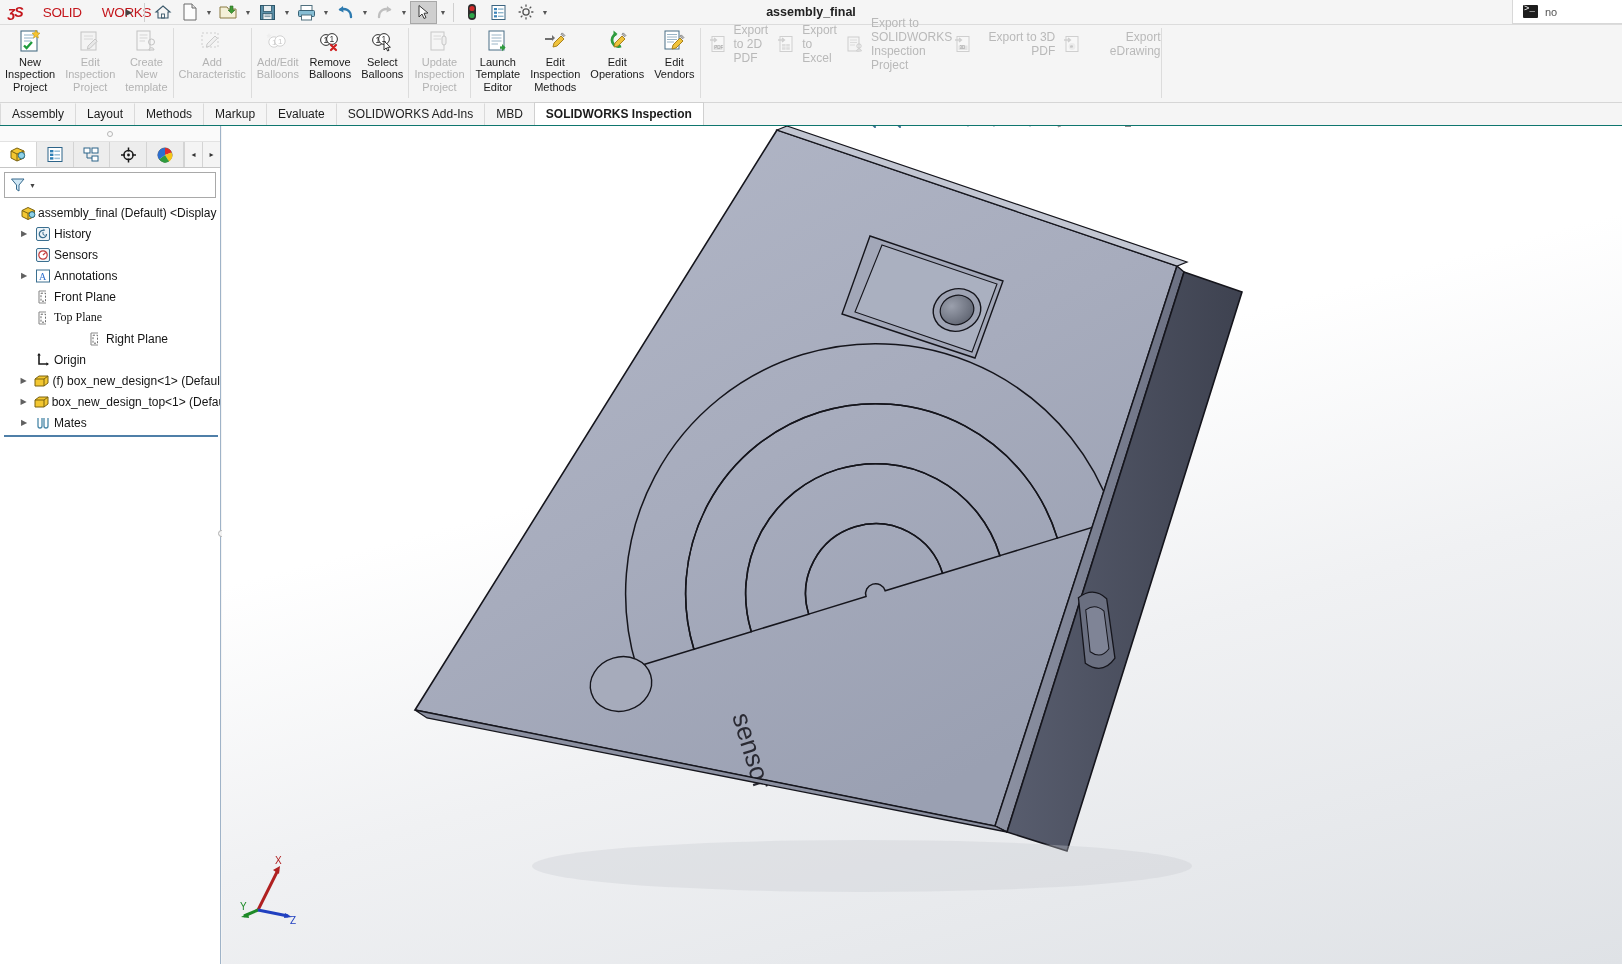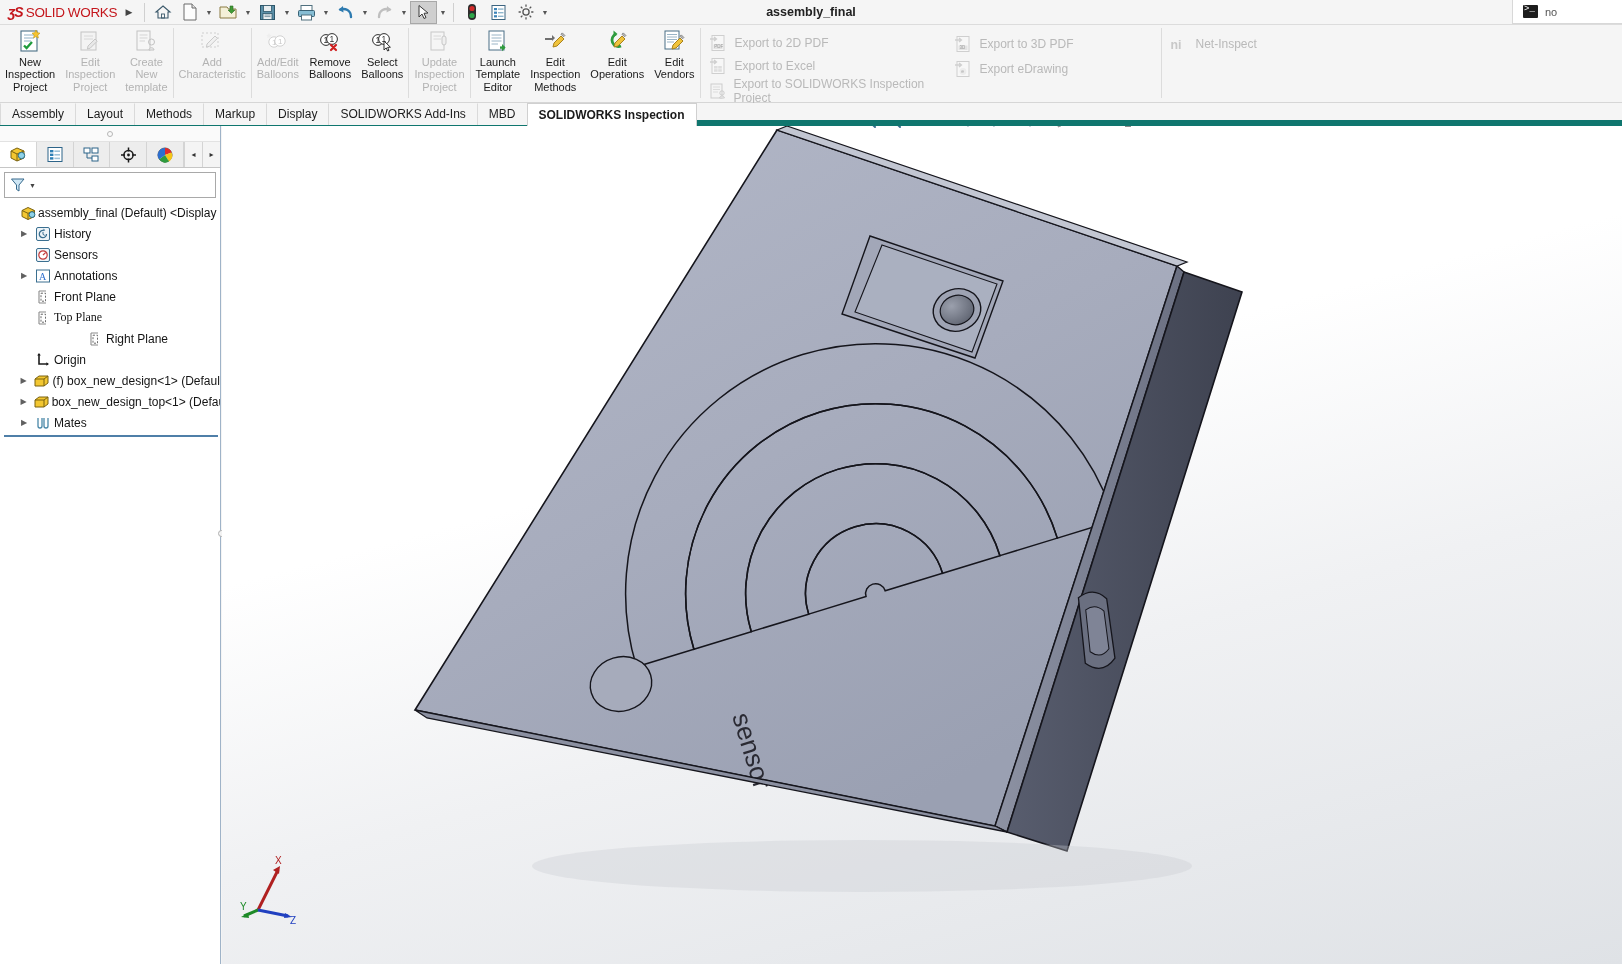--- a/index.html
+++ b/index.html
@@ -12,21 +12,21 @@
   }
   #app { position: relative; width: 1622px; height: 964px; background:#f4f4f4; }
 
   
   .titlebar {
     position: absolute; left:0; top:0; width:1622px; height:25px;
     background: #f5f5f5; border-bottom:1px solid #dcdcdc;
     display:flex; align-items:center;
   }
   .sw-logo {
-    display:flex; align-items:center; gap:3px; padding-left:8px; width:118px; height:25px;
+    display:flex; align-items:center; gap:20px; padding-left:8px; width:118px; height:25px;
   }
   .sw-ds { color:#c4161c; font-size:14px; font-weight:bold; font-style:italic; letter-spacing:-1px;}
   .sw-solid { color:#c4161c; font-size:13.5px; font-weight:normal; letter-spacing:-0.3px;}
   .sw-works { color:#c4161c; font-size:13.5px; font-weight:normal; letter-spacing:-0.3px;}
   .menu-arrow { width:22px; height:25px; display:flex; align-items:center; justify-content:center; color:#444; font-size:9px;}
   .tb-sep { width:1px; height:19px; background:#d0d0d0; margin:0 4px; }
   .tb-group { display:flex; align-items:center; height:25px; }
   .tb-btn {
     width:27px; height:23px; display:flex; align-items:center; justify-content:center;
     position:relative;
@@ -59,29 +59,29 @@
   .rbtn {
     width:auto; min-width:48px; padding:3px 5px 0 5px; height:76px;
     display:flex; flex-direction:column; align-items:center;
     text-align:center; color:#1a1a1a; font-size:11px; line-height:12.4px;
   }
   .rbtn.dis { color:#b3b3b3; }
   .rbtn .ico { height:26px; display:flex; align-items:flex-end; justify-content:center; margin-bottom:2px;}
   .rbtn .lbl { white-space:pre-line; }
 
   
-  .exportcol { display:flex; flex-direction:column; padding-top:6px; height:78px; }
+  .exportcol { display:flex; flex-direction:row; padding-top:6px; height:78px; }
   .exprow { display:flex; align-items:center; gap:7px; height:25px; padding-left:8px; color:#b9b9b9; font-size:12px;}
   .exprow .ico { width:19px; height:19px; display:flex; align-items:center; justify-content:center;}
 
   
   .cmdtabs {
     position:absolute; left:0; top:103px; width:1622px; height:23px;
-    background:#f5f5f5; display:flex; 
-    border-bottom:6px solid #0f766e;
+    background:#f5f5f5; display:flex; align-items:flex-end;
+    border-bottom:1px solid #0f766e;
   }
   .ctab {
     height:22px; line-height:21px; padding:0 11px; font-size:12px; color:#1b1b1b;
     border-left:1px solid #dadada; border-right:1px solid #dadada;
     border-top:1px solid transparent; background:#f5f5f5; margin-right:-1px;
   }
   .ctab.active {
     background:#ffffff; font-weight:bold; border-top:1px solid #d0d0d0;
     border-left:1px solid #d0d0d0; border-right:1px solid #d0d0d0;
     height:23px; line-height:22px; position:relative; z-index:3;
@@ -500,38 +500,28 @@
               <circle cx="9" cy="11.5" r="3.4" fill="#ececec"></circle>
               <text x="7.3" y="13.4" font-size="5" fill="#a5a5a5" font-family="Liberation Sans">e</text>
               <path d="M1 5 h6 M5 3 l2.4 2 -2.4 2" stroke="#cfcfcf" stroke-width="1.4" fill="none"></path>
             </svg>
         </span>
         <span>Export eDrawing</span>
       </div>
     </div>
     <div class="rsep"></div>
 
-    <div class="exportcol" style="width:180px;">
-      <div class="exprow">
-        <span class="ico">
-          <svg width="20" height="16" viewBox="0 0 20 16">
-              <text x="0.5" y="13" font-size="13" font-weight="bold" fill="#c8c8c8" font-family="Liberation Sans">ni</text>
-            </svg>
-        </span>
-        <span>Net-Inspect</span>
-      </div>
-    </div>
   </div>
 
   <div class="cmdtabs">
     <div class="ctab">Assembly</div>
     <div class="ctab">Layout</div>
     <div class="ctab">Methods</div>
     <div class="ctab">Markup</div>
-    <div class="ctab">Display</div>
+    <div class="ctab">Evaluate</div>
     <div class="ctab">SOLIDWORKS Add-Ins</div>
     <div class="ctab">MBD</div>
     <div class="ctab active">SOLIDWORKS Inspection</div>
   </div>
 
   <div class="leftpanel">
     <div class="lp-handlebar">
       <span class="dot"></span>
     </div>
 

